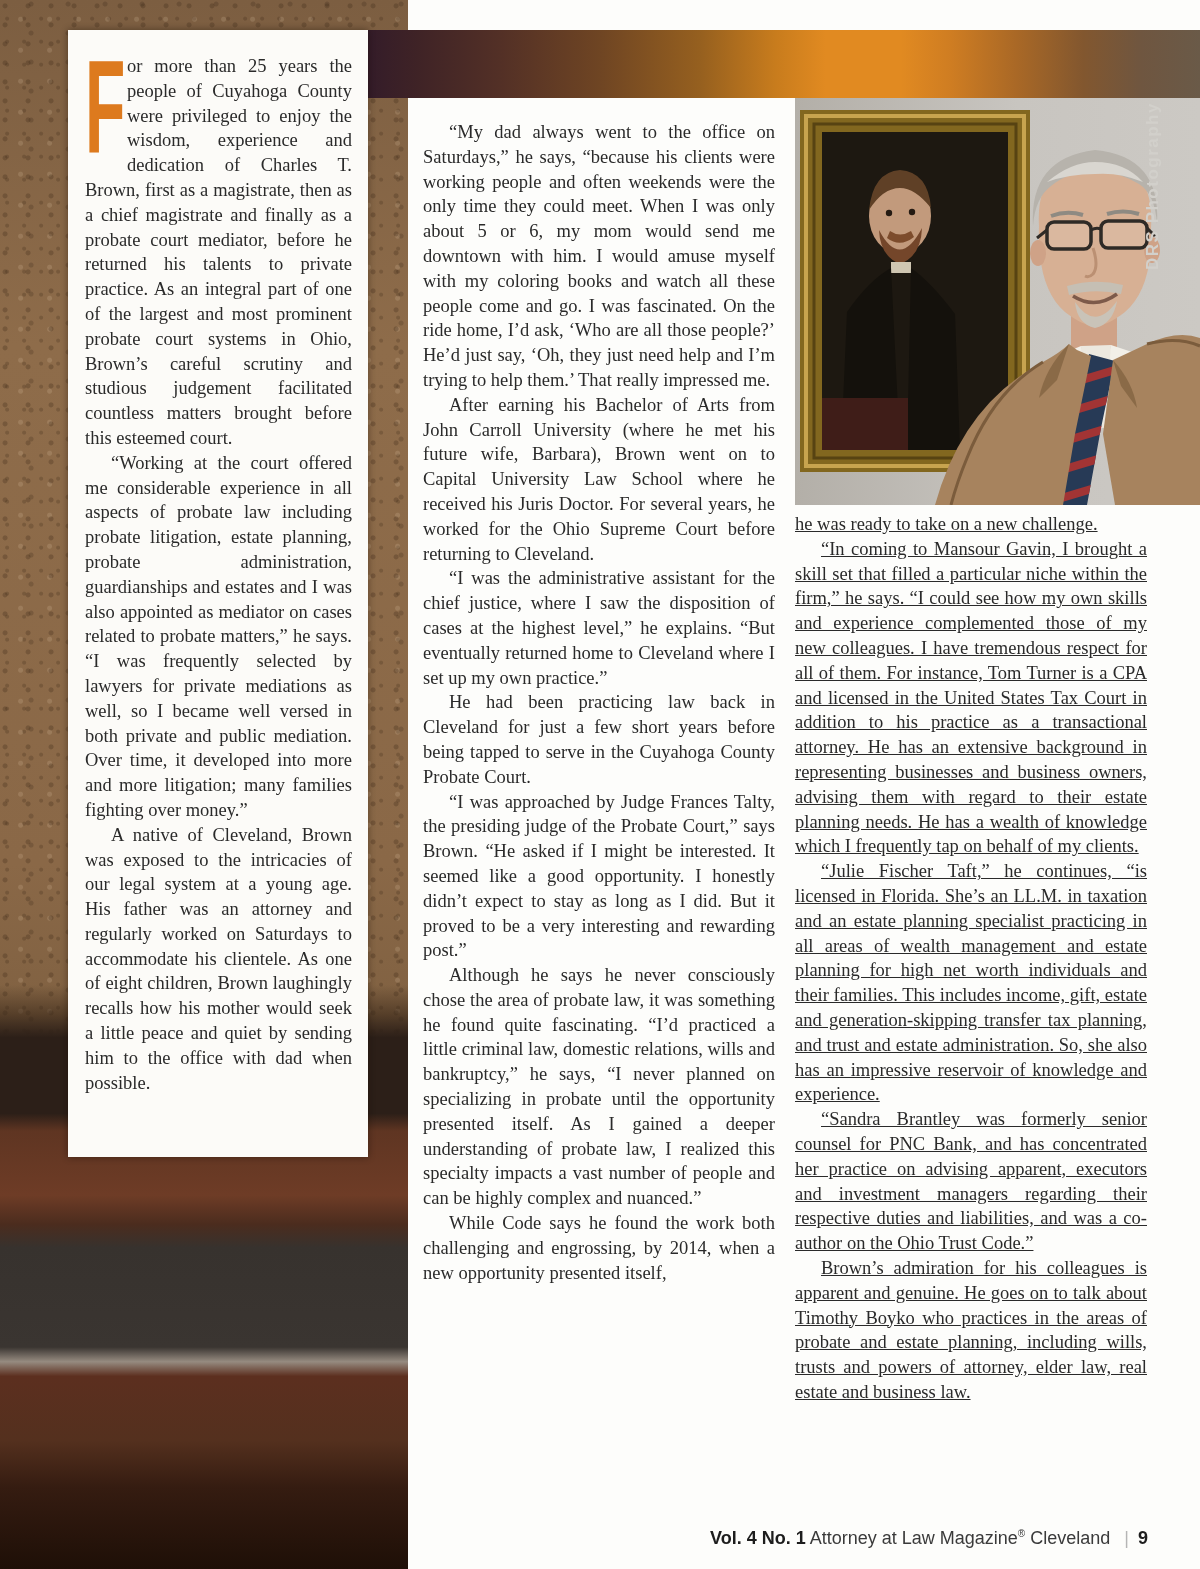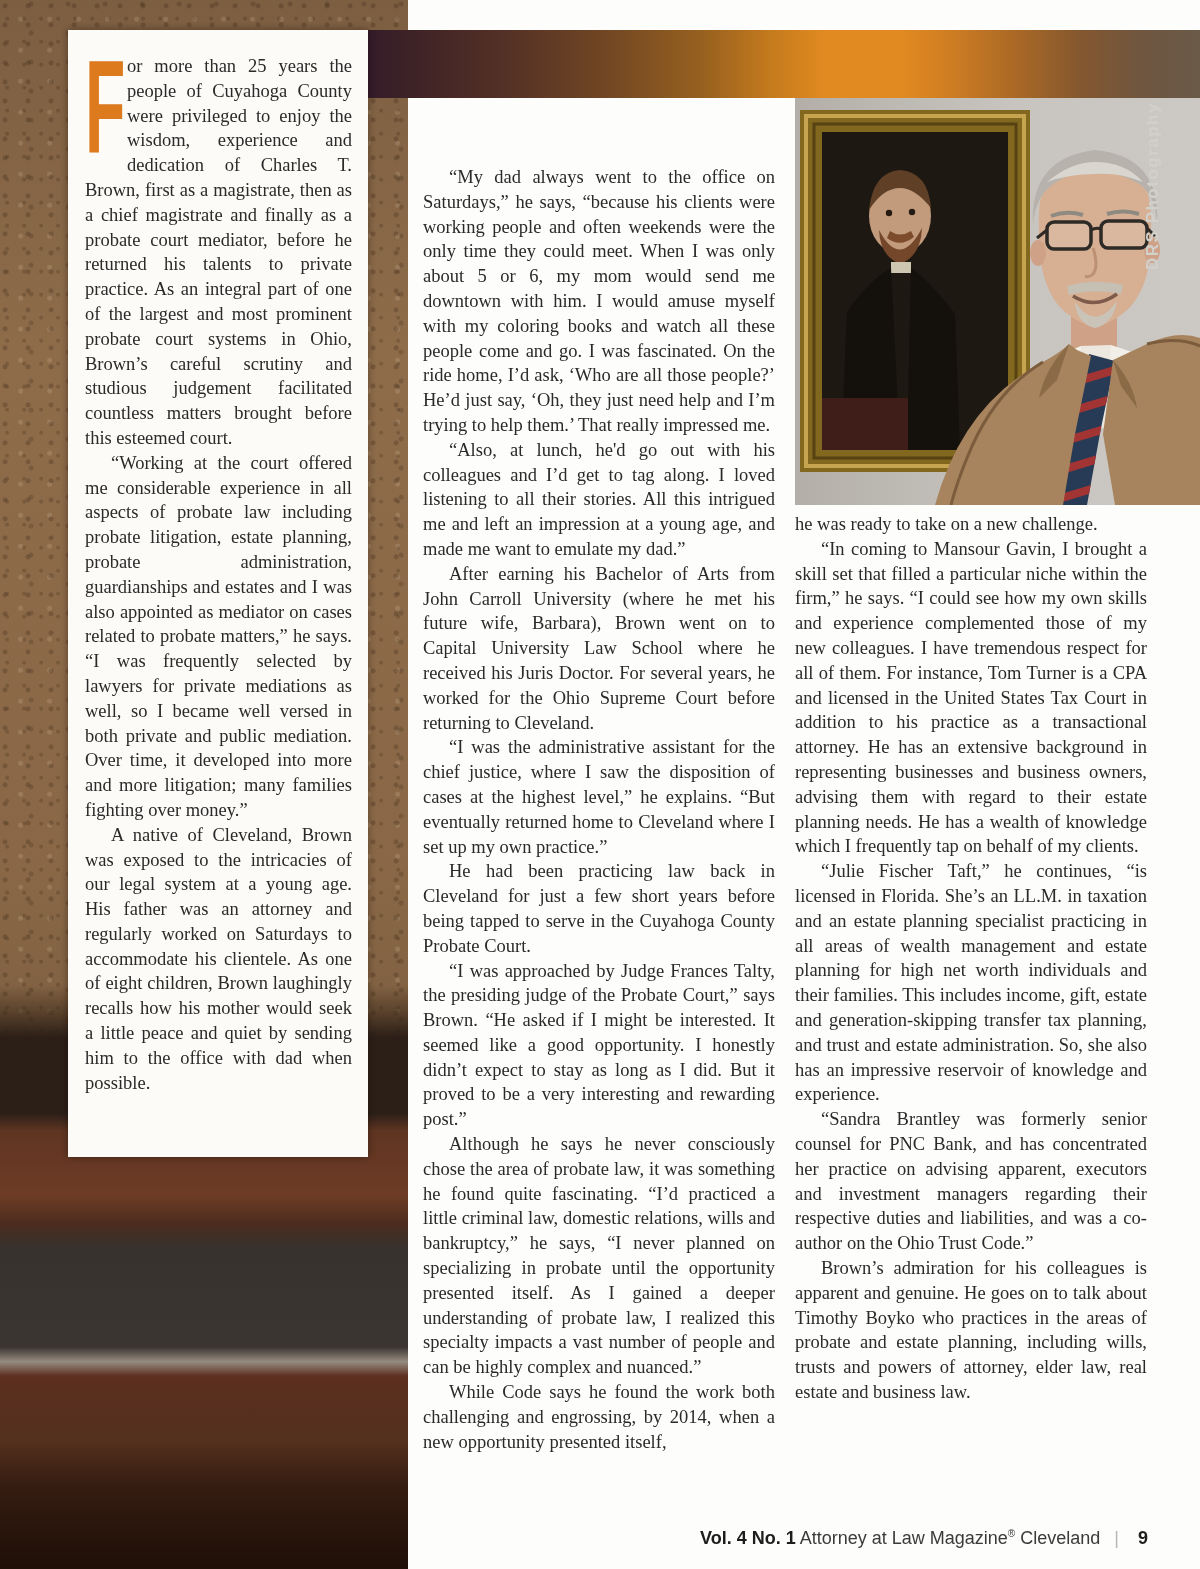--- a/index.html
+++ b/index.html
@@ -48,32 +48,32 @@
   
   .colcopy{font-size:18.5px;line-height:24.8px;color:#2a2a2a;
     text-align:justify;}
   .colcopy p{margin:0;text-indent:26px;}
   .lead-para{text-indent:0 !important;}
   .dropcap{float:left;display:inline-block;width:40px;height:98px;
     font-family:"Liberation Sans",sans-serif;font-weight:bold;
     font-size:132px;line-height:98px;color:#dd7a1e;
     transform:scaleX(.5);transform-origin:left top;margin:4px 2px 0 0;}
 
-  .mid-col{position:absolute;left:423px;top:120px;width:352px;height:1395px;overflow:hidden;margin-top:45px;}
-  .right-col{position:absolute;left:795px;top:512px;width:352px;height:1003px;overflow:hidden;}
+  .mid-col{position:absolute;left:423px;top:120px;width:352px;height:1395px;overflow:hidden;}
+  .right-col{position:absolute;left:795px;top:512px;width:352px;height:1003px;overflow:hidden;text-decoration:underline;}
   .right-col .plist p:first-child{text-indent:0;}
 
   
   .photo{position:absolute;left:795px;top:98px;width:405px;height:407px;}
   .photo svg{display:block;}
 
   
   .footer{position:absolute;top:1528px;right:52px;white-space:nowrap;
     font-family:"Liberation Sans",sans-serif;font-size:18px;color:#3a3a3a;}
-  .footer .b{font-weight:bold;color:#1d1d1d;margin-left:10px;}
+  .footer .b{font-weight:bold;color:#1d1d1d;}
   .footer sup{font-size:10px;vertical-align:super;}
   .footer .divider{color:#b5b5b5;margin:0 9px;}
 </style>
 </head>
 <body>
 
 <div class="texture-strip">
   <div class="desk-stack"></div>
 </div>
 
@@ -83,21 +83,20 @@
   <p class="lead-para"><span class="dropcap">F</span><span>or more than 25 years the people of Cuyahoga County were privileged to enjoy the wisdom, experience and dedication of Charles T. Brown, first as a magistrate, then as a chief magistrate and finally as a probate court mediator, before he returned his talents to private practice. As an integral part of one of the largest and most prominent probate court systems in Ohio, Brown’s careful scrutiny and studious judgement facilitated countless matters brought before this esteemed court.</span></p>
   <div class="plist">
       <p>“Working at the court offered me considerable experience in all aspects of probate law including probate litigation, estate planning, probate administration, guardianships and estates and I was also appointed as mediator on cases related to probate matters,” he says. “I was frequently selected by lawyers for private mediations as well, so I became well versed in both private and public mediation. Over time, it developed into more and more litigation; many families fighting over money.”</p>
       <p>A native of Cleveland, Brown was exposed to the intricacies of our legal system at a young age. His father was an attorney and regularly worked on Saturdays to accommodate his clientele. As one of eight children, Brown laughingly recalls how his mother would seek a little peace and quiet by sending him to the office with dad when possible.</p>
     </div>
 </div>
 
 <div class="mid-col colcopy">
   <div class="plist">
       <p>“My dad always went to the office on Saturdays,” he says, “because his clients were working people and often weekends were the only time they could meet. When I was only about 5 or 6, my mom would send me downtown with him. I would amuse myself with my coloring books and watch all these people come and go. I was fascinated. On the ride home, I’d ask, ‘Who are all those people?’ He’d just say, ‘Oh, they just need help and I’m trying to help them.’ That really impressed me.</p>
-      <p>“Also, at lunch, he'd go out with his colleagues and I’d get to tag along. I loved listening to all their stories. All this intrigued me and left an impression at a young age, and made me want to emulate my dad.”</p>
       <p>After earning his Bachelor of Arts from John Carroll University (where he met his future wife, Barbara), Brown went on to Capital University Law School where he received his Juris Doctor. For several years, he worked for the Ohio Supreme Court before returning to Cleveland.</p>
       <p>“I was the administrative assistant for the chief justice, where I saw the disposition of cases at the highest level,” he explains. “But eventually returned home to Cleveland where I set up my own practice.”</p>
       <p>He had been practicing law back in Cleveland for just a few short years before being tapped to serve in the Cuyahoga County Probate Court.</p>
       <p>“I was approached by Judge Frances Talty, the presiding judge of the Probate Court,” says Brown. “He asked if I might be interested. It seemed like a good opportunity. I honestly didn’t expect to stay as long as I did. But it proved to be a very interesting and rewarding post.”</p>
       <p>Although he says he never consciously chose the area of probate law, it was something he found quite fascinating. “I’d practiced a little criminal law, domestic relations, wills and bankruptcy,” he says, “I never planned on specializing in probate until the opportunity presented itself. As I gained a deeper understanding of probate law, I realized this specialty impacts a vast number of people and can be highly complex and nuanced.”</p>
       <p>While Code says he found the work both challenging and engrossing, by 2014, when a new opportunity presented itself,</p>
     </div>
 </div>
 
 <div class="photo">

